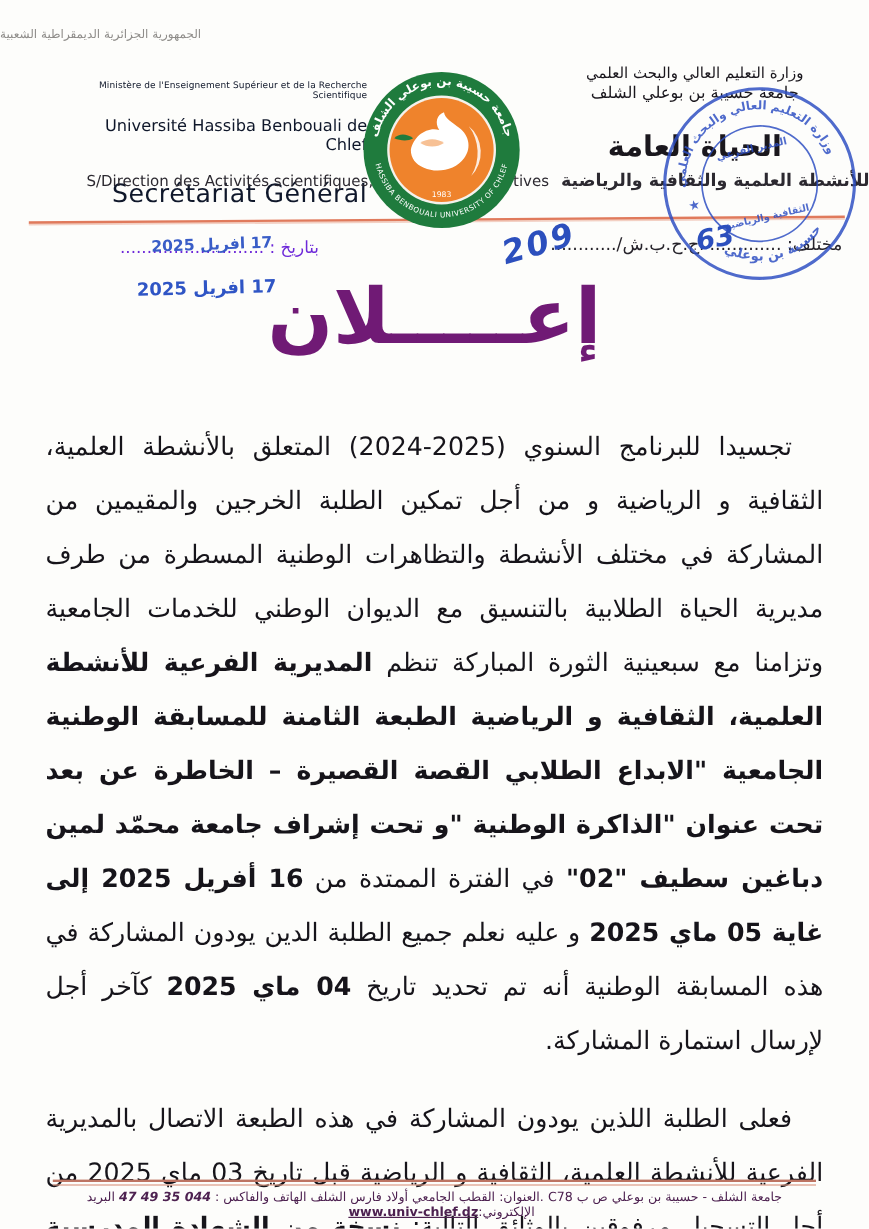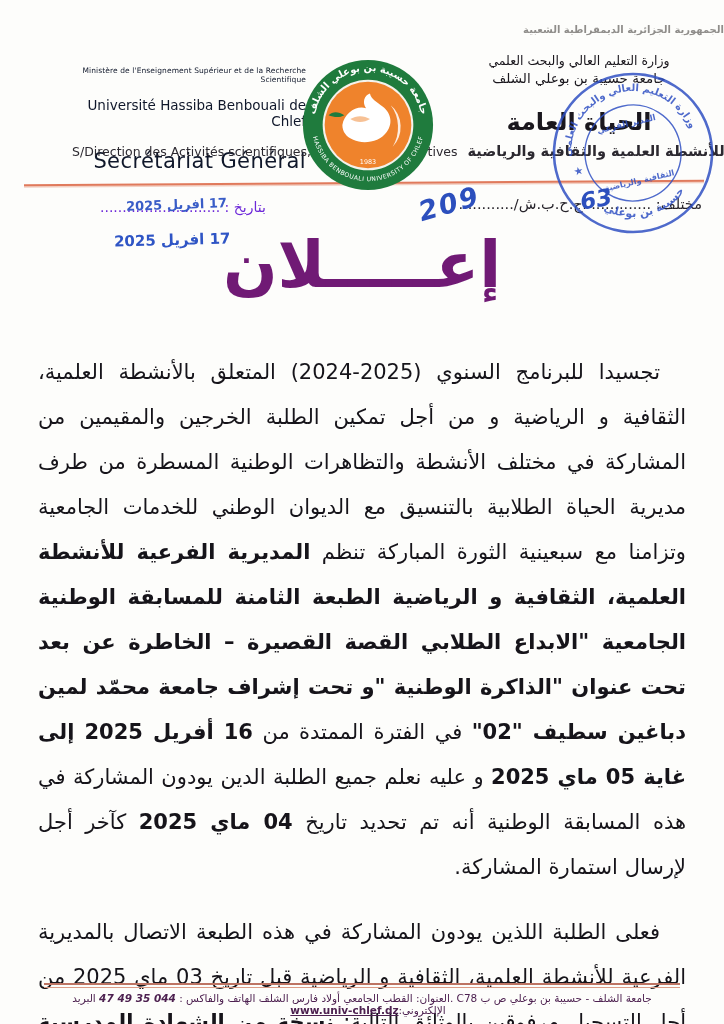--- a/index.html
+++ b/index.html
@@ -1,21 +1,21 @@
 <!DOCTYPE html>
 <html><head>
 <meta charset="utf-8">
 <style>
   * { margin:0; padding:0; box-sizing:border-box; }
   html,body { width:724px; height:1024px; }
   body { font-family:"DejaVu Sans",sans-serif; background:#ffffff; }
   .page { position:relative; width:724px; height:1024px; background:#fdfdfb; overflow:hidden; }
 
-  .top-label { position:absolute; top:24px; left:0; right:0; text-align:right;
-    font-size:10px; color:#8f8d8a; direction:rtl; font-weight:bold; }
+  .top-label { position:absolute; top:24px; left:0; right:0; text-align:left;
+    font-size:10px; color:#8f8d8a; direction:rtl; font-weight:normal; }
 
   .hdr-left { position:absolute; left:50px; top:66px; width:256px; text-align:right; color:#0f172a; }
   .hdr-left .ministry { font-size:7.5px; letter-spacing:.1px; }
   .hdr-left .univ { font-size:13.5px; margin-top:13px; }
   .hdr-left .secgen { font-size:21px; margin-top:20px; letter-spacing:.4px; }
 
   .sdir-row { position:absolute; left:72px; top:143px; width:570px; display:flex;
     align-items:baseline; gap:10px; color:#2c2930; white-space:nowrap; }
   .sdir-fr { font-size:12.5px; }
   .sdir-ar { font-size:14.5px; font-weight:bold; direction:rtl; }

